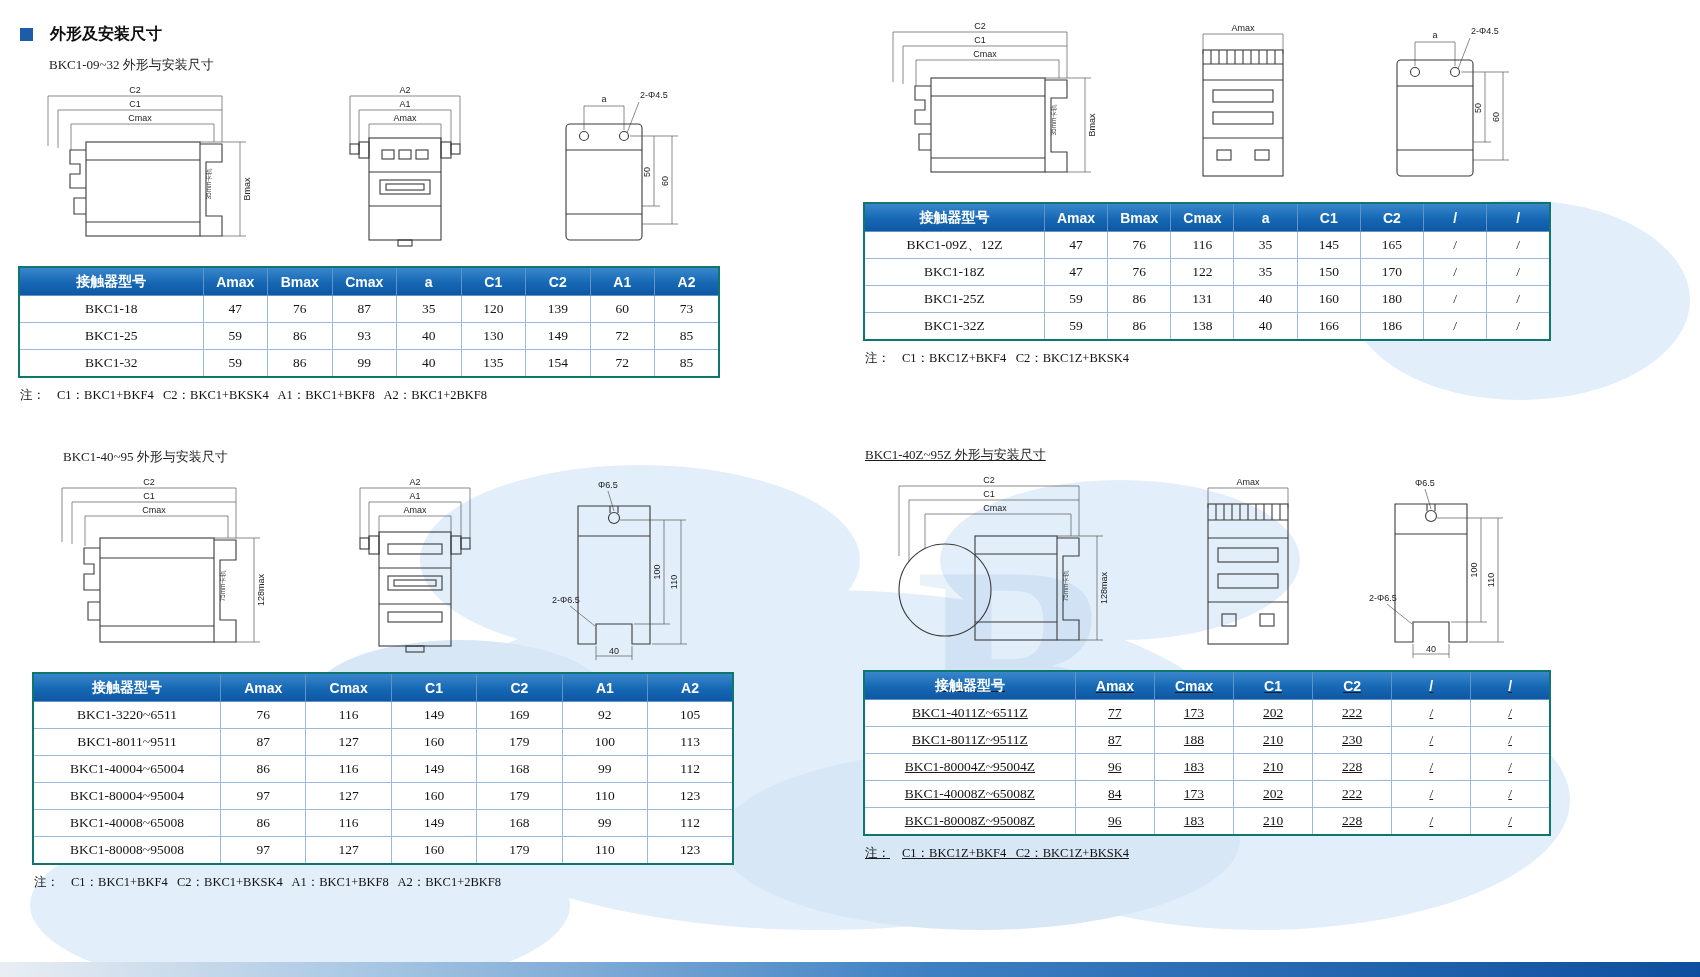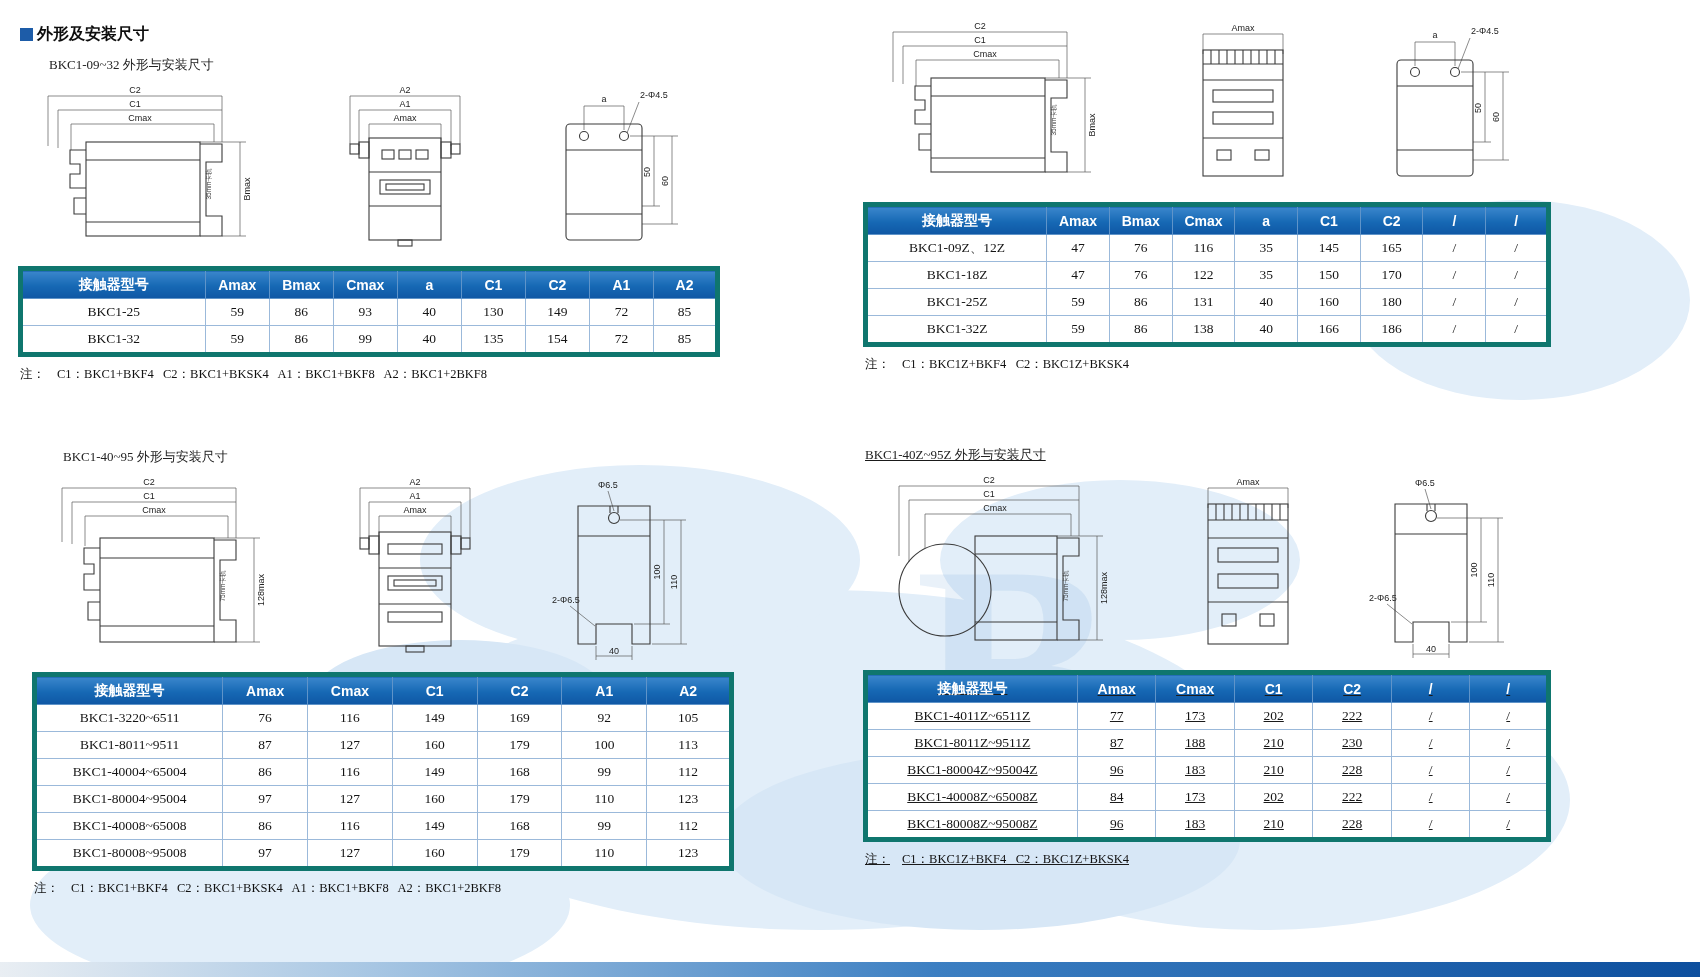--- a/index.html
+++ b/index.html
@@ -7,21 +7,21 @@
           font-family:"Liberation Serif", serif; color:#1a1a1a; }
 
   
   .bg-map { position:absolute; left:0; top:0; width:1700px; height:977px; z-index:0; }
   .watermark-b { position:absolute; left:915px; top:520px; z-index:0;
                  font:bold 300px "Liberation Serif", serif; color:rgba(120,165,215,0.16); line-height:1; }
 
   .footer-bar { position:absolute; left:0; bottom:0; width:1700px; height:15px; z-index:2;
                 background:linear-gradient(90deg,#e9eef3 0%, #a7c6e3 22%, #3c7fc2 55%, #0d4f9e 100%); }
 
-  .main-title { position:absolute; left:20px; top:24px; z-index:1; display:flex; align-items:center; gap:4px;
+  .main-title { position:absolute; left:20px; top:24px; z-index:1; display:flex; align-items:center; gap:17px;
                 font:bold 16px "Liberation Sans", sans-serif; color:#0d0d0d; }
   .main-title .bullet { width:13px; height:13px; background:#1d5ca8; flex:0 0 auto; }
 
   .sec { position:absolute; z-index:1; }
   .pos-s1 { left:18px;  top:56px;  width:702px; }
   .pos-s2 { left:863px; top:20px;  width:688px; }
   .pos-s3 { left:32px;  top:448px; width:702px; }
   .pos-s4 { left:863px; top:446px; width:688px;text-decoration:underline; }
 
   .sec-title { margin:0 0 10px 2px; font:13px "Liberation Serif", serif; color:#222; }
@@ -32,21 +32,21 @@
   .drawings.dh2 { height:190px; }
 
   .draw { overflow:visible; }
   .draw .bodyg rect, .draw .bodyg path, .draw .bodyg circle, .draw .bodyg line
         { fill:none; stroke:#3b3b3b; stroke-width:1.1; }
   .draw .dimg line { stroke:#5a5a5a; stroke-width:0.7; fill:none; }
   .draw text { font:9px "Liberation Sans", sans-serif; fill:#222; }
   .draw text.rail { font-size:6.5px; fill:#333; }
 
   table.dim-table { width:100%; border-collapse:collapse; table-layout:fixed; background:#fff;
-                    border:5px solid #0f766e; }
+                    border:2px solid #0f766e; }
   .dim-table th { background:linear-gradient(180deg,#3a86cc 0%, #1668b4 55%, #0f57a4 100%);
                   color:#fff; font:bold 14px "Liberation Sans", sans-serif;
                   border:1px solid #5f94c9; height:27px; padding:0 2px; }
   .dim-table td { border:1px solid #9bb9da; font:13.5px "Liberation Serif", serif; color:#141414;
                   text-align:center; height:26px; padding:0 2px; background:rgba(255,255,255,0.92);
                   overflow:hidden; white-space:nowrap; }
   .t9  th:first-child { width:25.5%; }
   .t7  th:first-child { width:26%; }
   .t7w th:first-child { width:30%; }
 
@@ -181,20 +181,31 @@
             <th>Bmax</th>
             <th>Cmax</th>
             <th>a</th>
             <th>C1</th>
             <th>C2</th>
             <th>A1</th>
             <th>A2</th>
           </tr>
         </thead>
         <tbody>
+          <tr>
+            <td>BKC1-18</td>
+            <td>47</td>
+            <td>76</td>
+            <td>87</td>
+            <td>35</td>
+            <td>120</td>
+            <td>139</td>
+            <td>60</td>
+            <td>73</td>
+          </tr>
           <tr>
             <td>BKC1-25</td>
             <td>59</td>
             <td>86</td>
             <td>93</td>
             <td>40</td>
             <td>130</td>
             <td>149</td>
             <td>72</td>
             <td>85</td>

